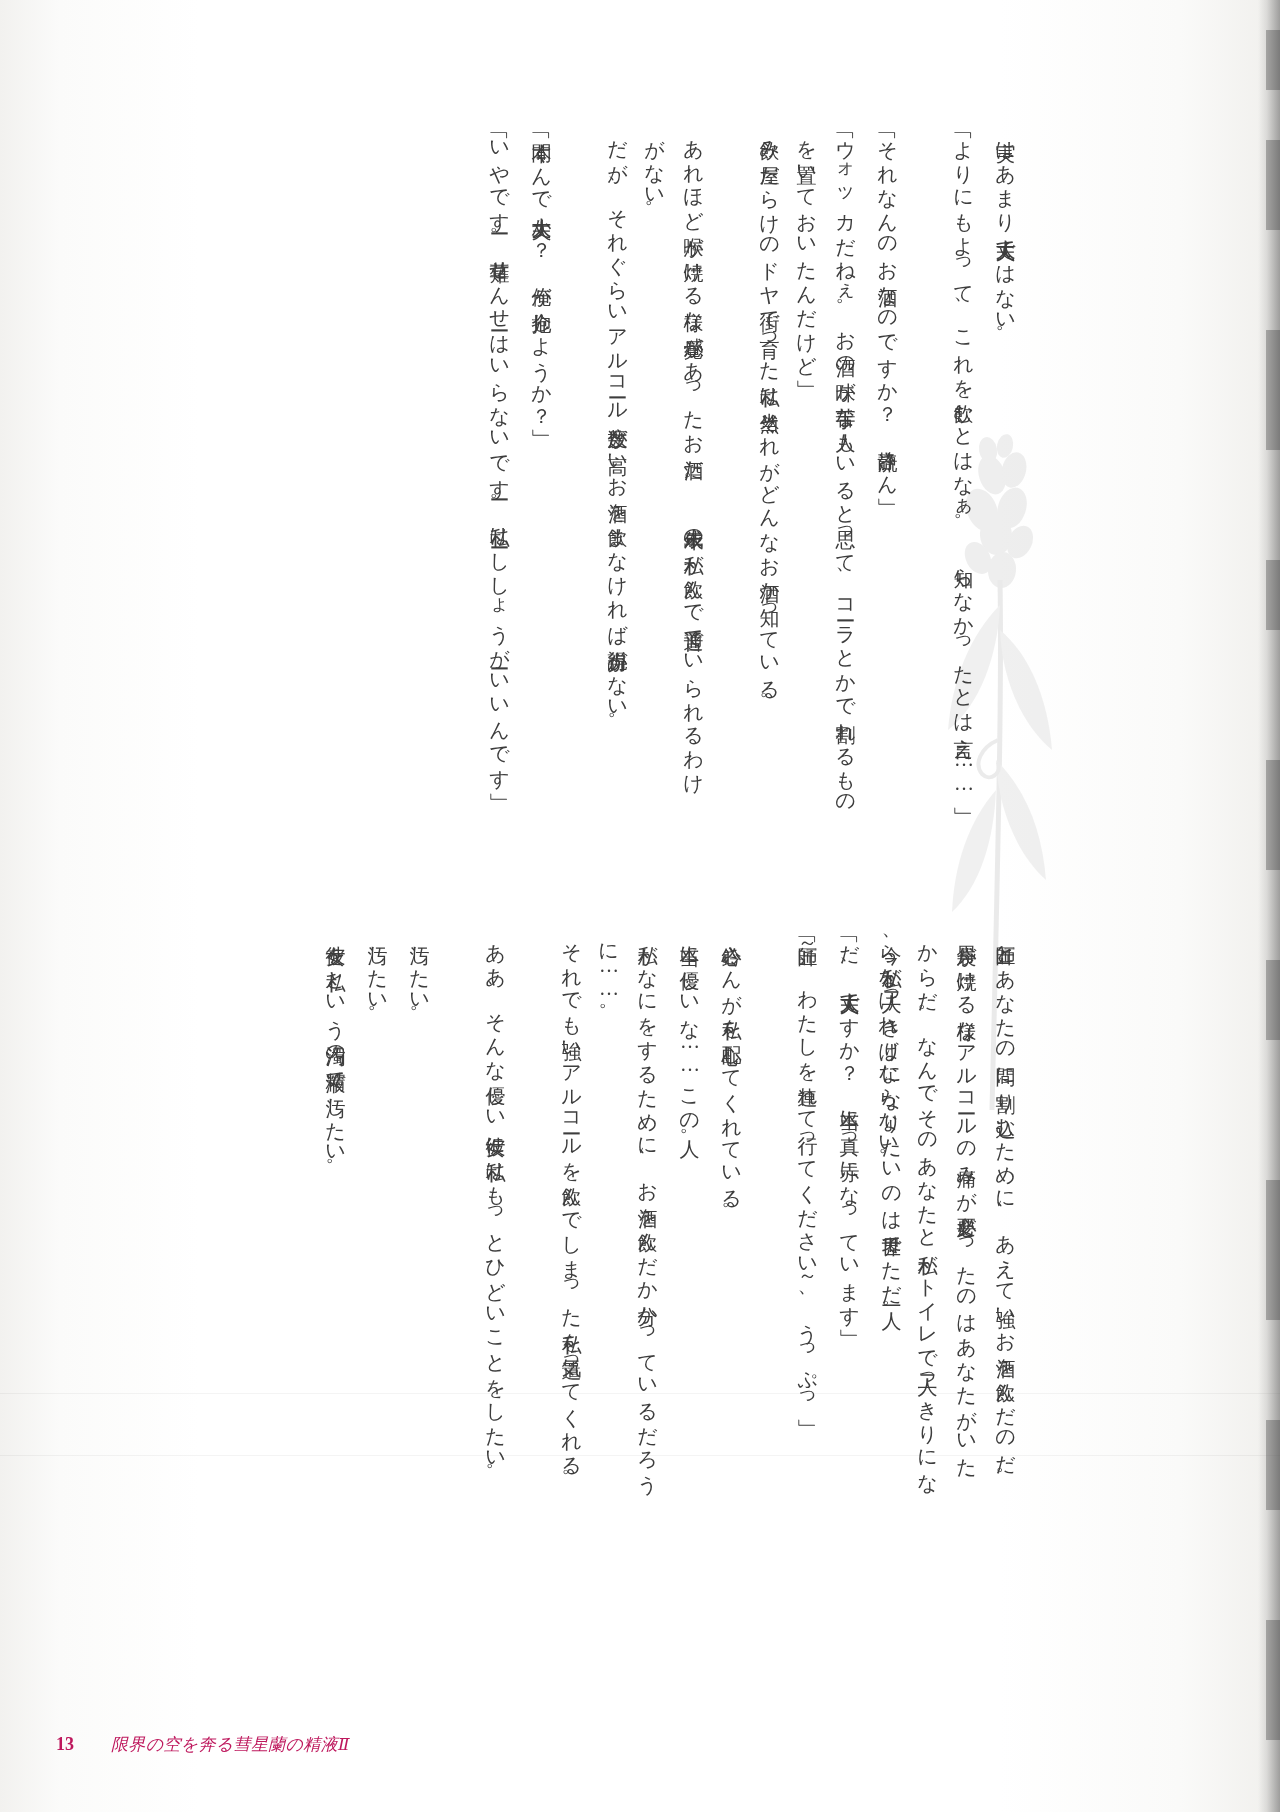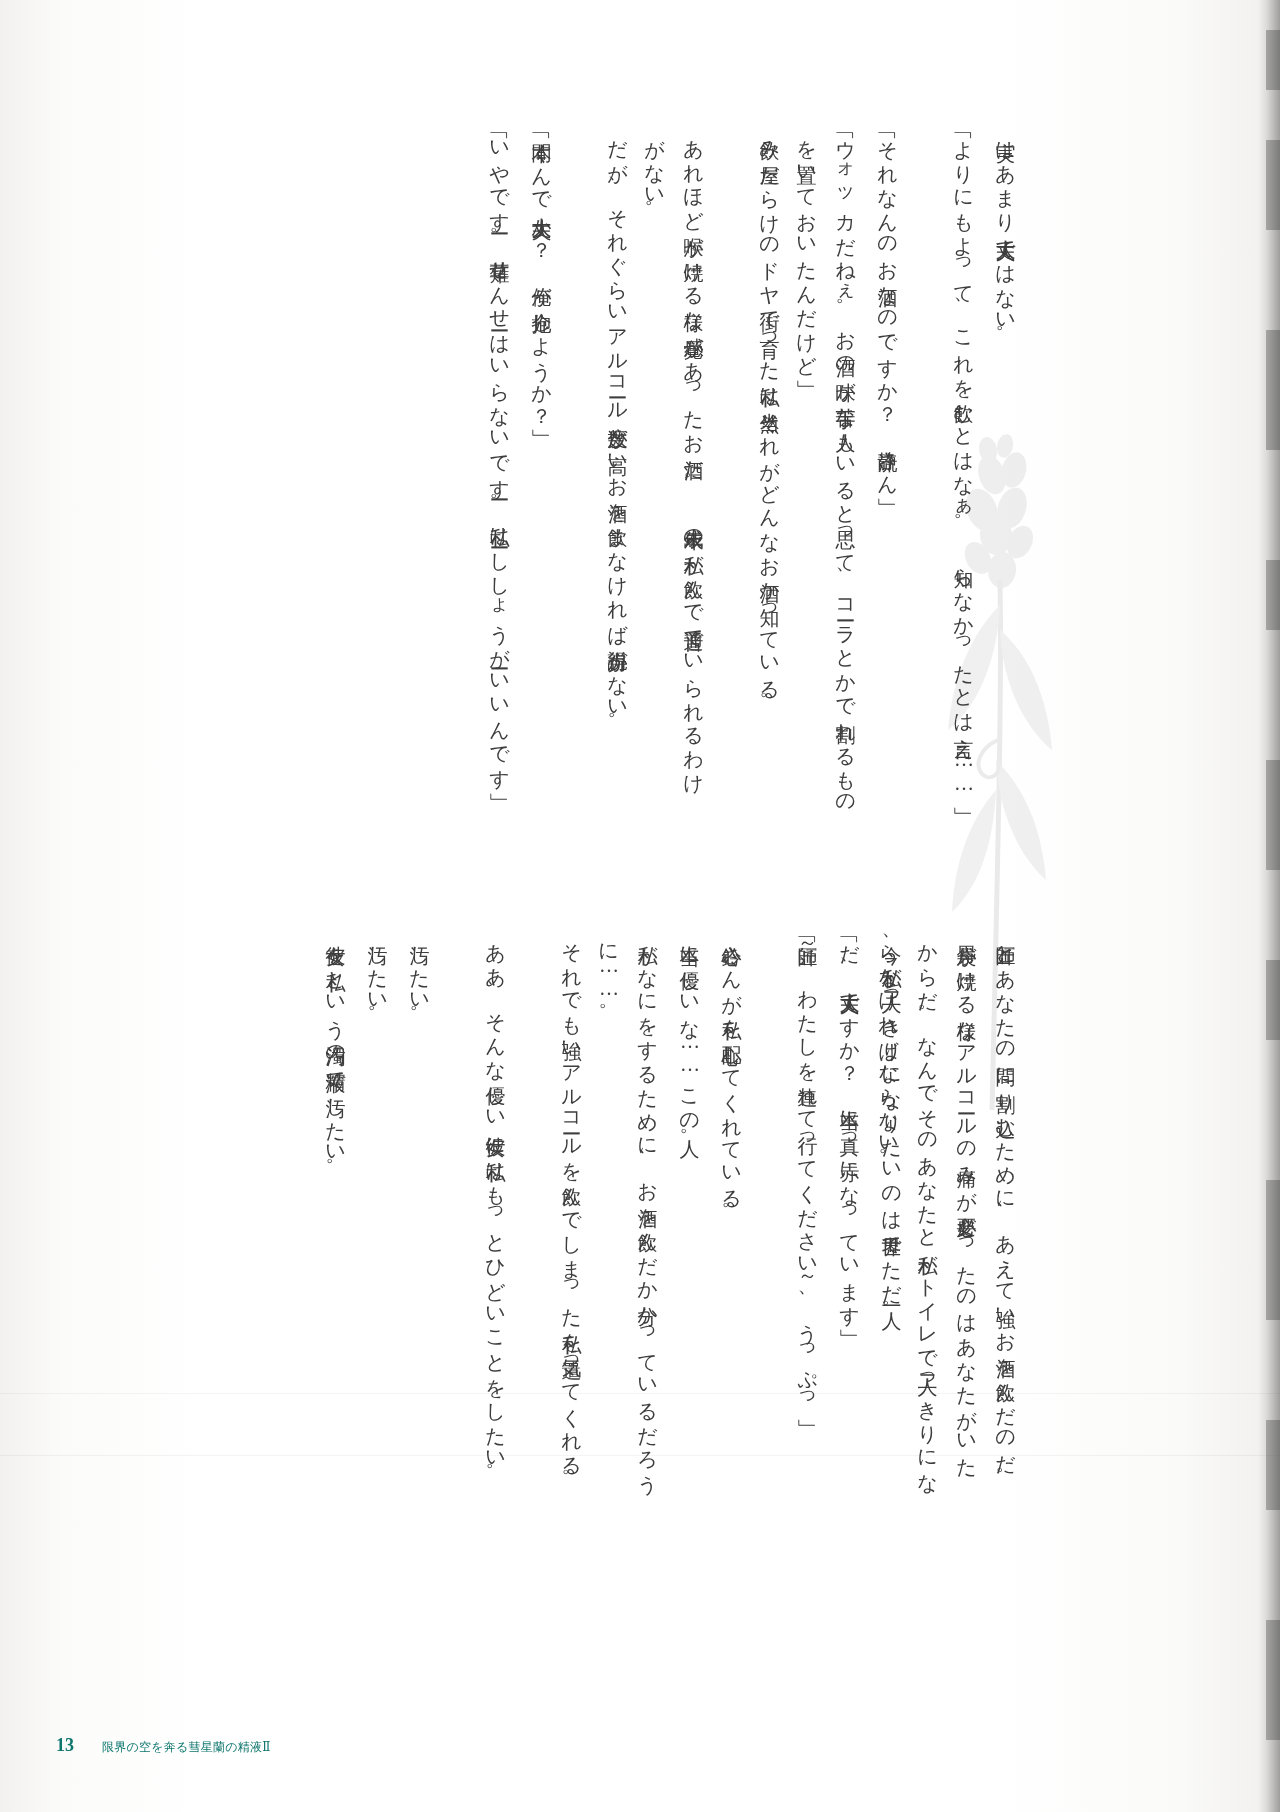--- a/index.html
+++ b/index.html
@@ -72,31 +72,32 @@
     top: 930px;
     height: 560px;
   }
 
   .footer {
     position: absolute;
     left: 56px;
     bottom: 56px;
     display: flex;
     align-items: baseline;
-    gap: 28px;
+    gap: 37px;
     font-size: 17px;
-    color: #0f766e;
+    color: #be185d;
   }
   .footer .pageno {
     font-weight: bold;
     font-size: 18px;
   }
   .footer .title {
-    font-size: 12px;
+    font-size: 17px;
     letter-spacing: 0.02em;
+    font-style: italic;
   }
 
   
   .band {
     position: absolute;
     left: 0;
     width: 1280px;
     height: 1px;
     background: rgba(0,0,0,0.045);
     pointer-events: none;

